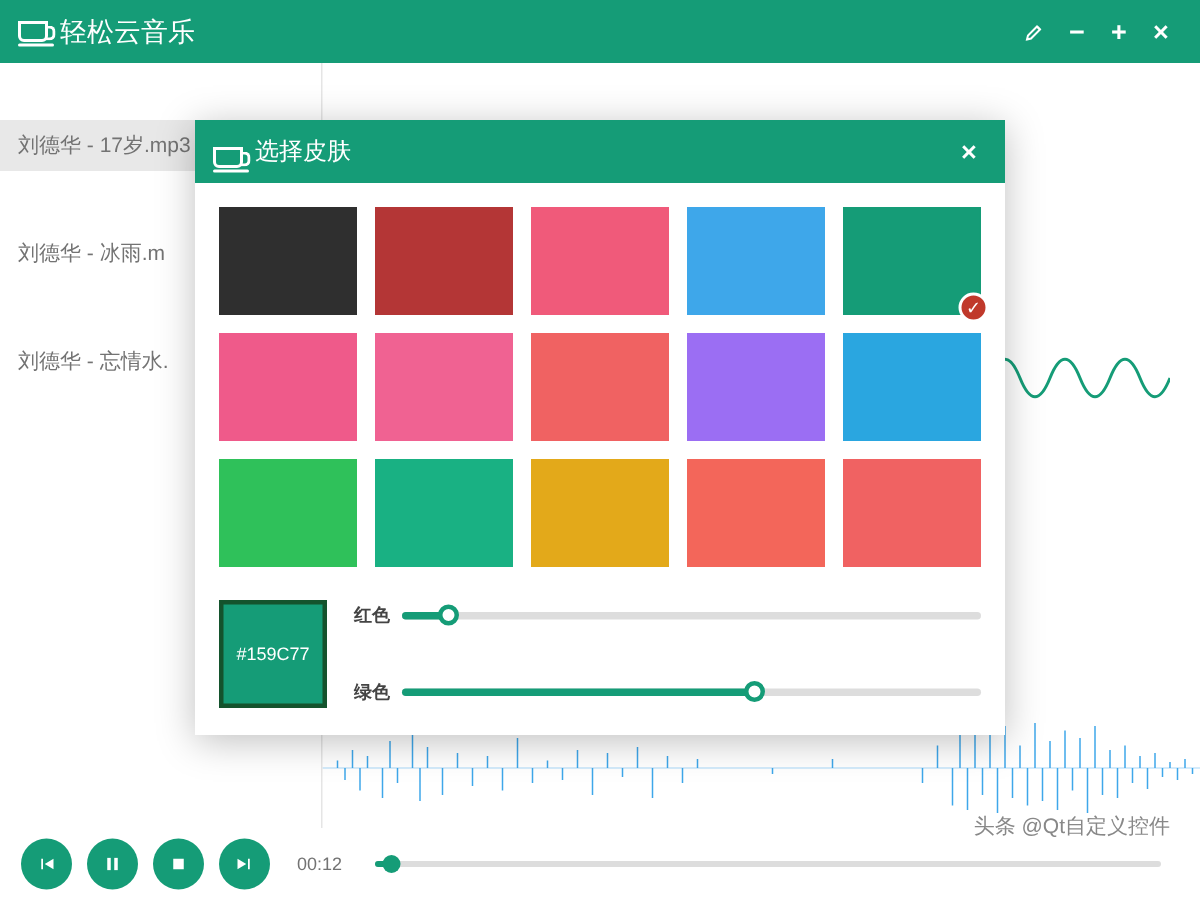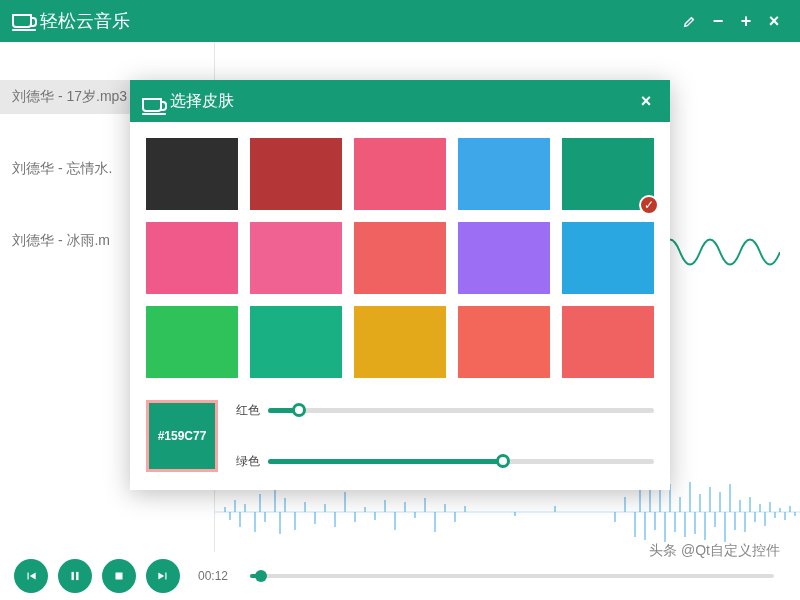--- a/index.html
+++ b/index.html
@@ -33,22 +33,22 @@
     .dialog-header .dtitle { display: flex; align-items: flex-end; gap: 8px; font-size: 16px; }
     .dialog-header .dspacer { flex: 1; }
     .dialog-header .dclose { width: 24px; height: 24px; display: flex; align-items: center; justify-content: center; cursor: pointer; font-size: 18px; font-weight: bold; }
     
     .swatch-grid { display: grid; grid-template-columns: repeat(5, 1fr); gap: 12px; padding: 16px 16px 12px 16px; }
     .swatch { height: 72px; cursor: pointer; position: relative; }
     .swatch.selected { outline: 2px solid #159C77; outline-offset: -4px; border: 1px solid #159C77; }
     .swatch .check { position: absolute; bottom: -6px; right: -6px; width: 20px; height: 20px; border-radius: 50%; background: #c0392b; display: flex; align-items: center; justify-content: center; color: #fff; font-size: 12px; border:2px solid #fff; }
     
     .slider-area { display: flex; padding: 10px 16px 18px 16px; gap: 14px; align-items: stretch; }
-    .preview { width: 72px; height: 72px; border: 3px solid #fca5a5; display: flex; align-items: center; justify-content: center; color: #fff; font-size: 12px; font-weight: bold; }
-    .sliders { flex: 1; display: flex; flex-direction: column; justify-content: space-between; padding: 2px 0; }
+    .preview { width: 72px; height: 72px; border: 3px solid #14532d; display: flex; align-items: center; justify-content: center; color: #fff; font-size: 12px; font-weight: normal; }
+    .sliders { flex: 1; display: flex; flex-direction: column; justify-content: space-between; padding: 2px 0; font-weight: bold; }
     .slider-row { display: flex; align-items: center; gap: 8px; }
     .slider-row .lbl { width: 28px; font-size: 12px; color: #444; text-align: right; }
     .slider-track { flex: 1; height: 5px; background: #ddd; border-radius: 3px; position: relative; cursor: pointer; }
     .slider-fill { height: 100%; background: #159C77; border-radius: 3px; }
     .slider-thumb { position: absolute; top: -5px; width: 14px; height: 14px; border-radius: 50%; background: #fff; border: 3px solid #159C77; margin-left: -7px; }
     
     .cup-icon { width: 20px; height: 14px; border: 2px solid #fff; border-radius: 0 0 4px 4px; position: relative; }
     .cup-icon::after { content: ''; position: absolute; right: -7px; top: 1px; width: 5px; height: 6px; border: 2px solid #fff; border-left: none; border-radius: 0 4px 4px 0; }
     .cup-icon::before { content: ''; position: absolute; left: -2px; bottom: -5px; width: 24px; height: 2px; background: #fff; border-radius: 1px; }
   </style>
@@ -68,22 +68,22 @@
       </svg>
   </div>
   <div class="winbtn">−</div>
   <div class="winbtn">+</div>
   <div class="winbtn">×</div>
 </div>
 
 <div class="main">
   <div class="sidebar" id="playlist">
       <div class="playlist-item active">刘德华 - 17岁.mp3</div>
+      <div class="playlist-item">刘德华 - 冰雨.m</div>
       <div class="playlist-item">刘德华 - 忘情水.</div>
-      <div class="playlist-item">刘德华 - 冰雨.m</div>
     </div>
   <div class="content">
     <svg class="wave1" width="120" height="60" viewBox="0 0 120 60">
       <path d="M0 30 Q10 5 20 30 T40 30 T60 30 T80 30 T100 30 T120 30" stroke="#159C77" stroke-width="2" fill="none"></path>
     </svg>
     <svg class="wave2" width="585" height="80" viewBox="0 0 585 80" preserveAspectRatio="none">
       <g stroke="#3ea7ea" stroke-width="1">
         <line x1="0" y1="40" x2="585" y2="40" stroke-opacity="0.3"></line>
         <path d="M10 40 l0 -5 M15 40 l0 8 M20 40 l0 -12 M25 40 l0 15 M30 40 l0 -8 M40 40 l0 20 M45 40 l0 -18 M50 40 l0 10 M60 40 l0 -25 M65 40 l0 22 M70 40 l0 -14 M80 40 l0 18 M90 40 l0 -10 M100 40 l0 12 M110 40 l0 -8 M120 40 l0 15 M130 40 l0 -20 M140 40 l0 10 M150 40 l0 -5 M160 40 l0 8 M170 40 l0 -12 M180 40 l0 18 M190 40 l0 -10 M200 40 l0 6 M210 40 l0 -14 M220 40 l0 20 M230 40 l0 -8 M240 40 l0 10 M250 40 l0 -6 M300 40 l0 4 M340 40 l0 -6 M400 40 l0 10 M410 40 l0 -15 M420 40 l0 25 M425 40 l0 -30 M430 40 l0 28 M435 40 l0 -22 M440 40 l0 18 M445 40 l0 -25 M450 40 l0 30 M455 40 l0 -28 M460 40 l0 20 M465 40 l0 -15 M470 40 l0 25 M475 40 l0 -30 M480 40 l0 22 M485 40 l0 -18 M490 40 l0 28 M495 40 l0 -25 M500 40 l0 15 M505 40 l0 -20 M510 40 l0 30 M515 40 l0 -28 M520 40 l0 18 M525 40 l0 -12 M530 40 l0 20 M535 40 l0 -15 M540 40 l0 10 M545 40 l0 -8 M550 40 l0 14 M555 40 l0 -10 M560 40 l0 6 M565 40 l0 -4 M570 40 l0 8 M575 40 l0 -6 M580 40 l0 4"></path>
       </g>

